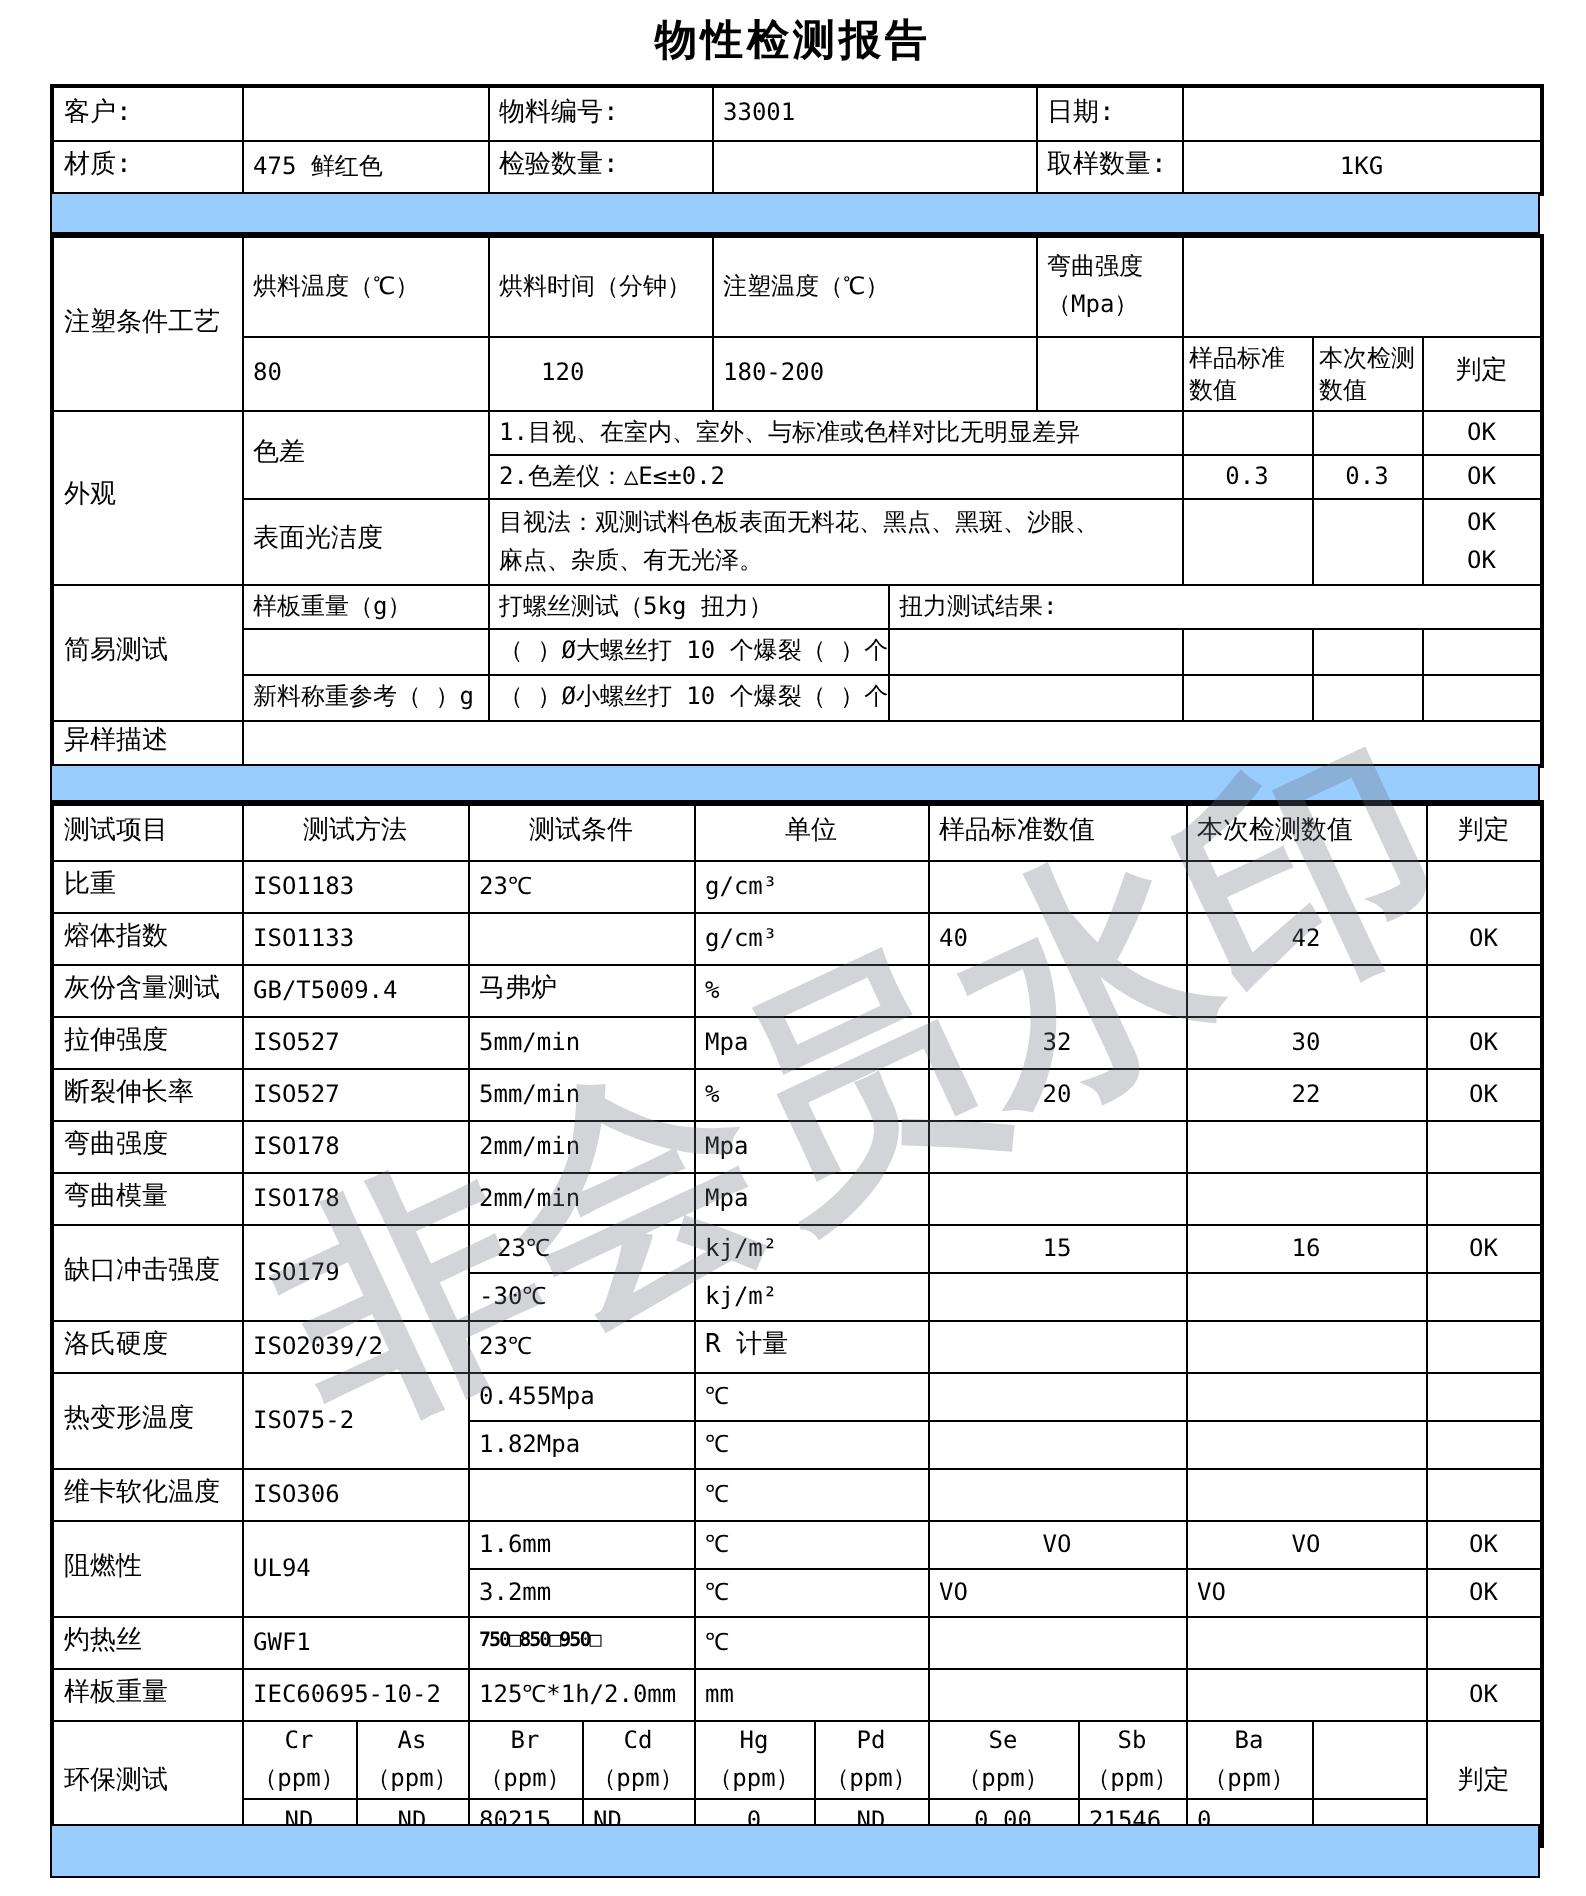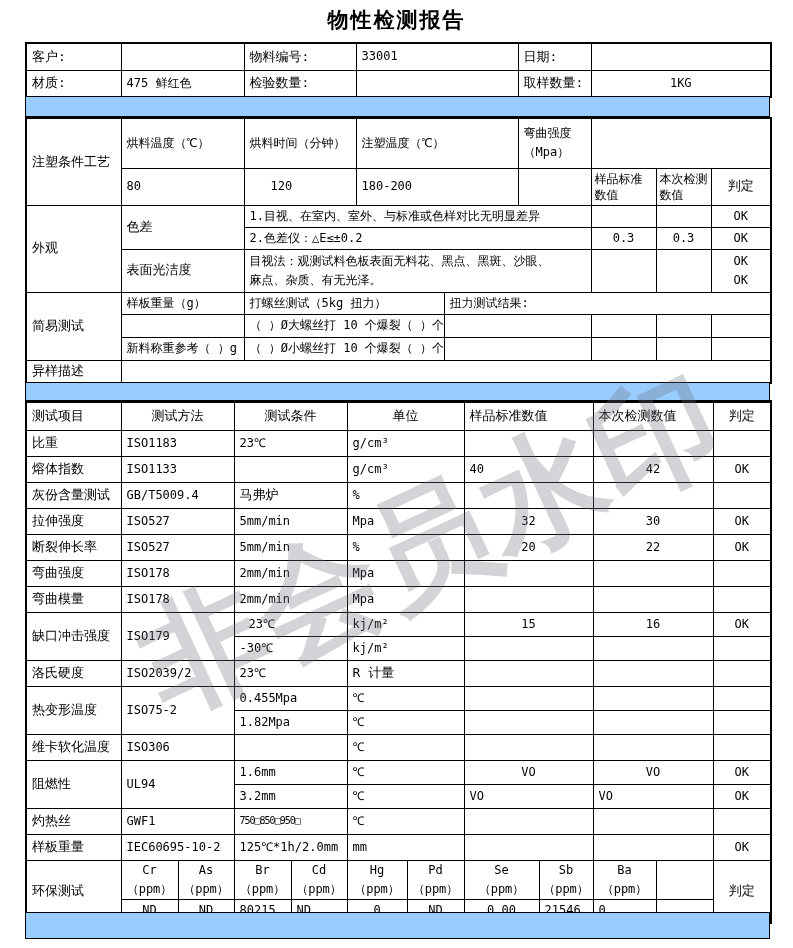--- a/index.html
+++ b/index.html
@@ -10,21 +10,21 @@
   table{position:absolute;border-collapse:collapse;table-layout:fixed;background:transparent;}
   table{border:2px solid #000;}
   td{border:1px solid #000;font-size:12px;padding:0 5px;overflow:hidden;white-space:nowrap;
      vertical-align:middle;line-height:1.25;}
   .big{font-size:13px;}
   .c{text-align:center;padding:0 1px;}
   .l{text-align:left;}
   .ind{padding-left:26px;}
   .ind2{padding-left:14px;}
   .wrap{white-space:normal;line-height:16px;padding:1px 3px;}
-  .sm{font-size:10px;letter-spacing:-1px;}
+  .sm{font-size:10px;letter-spacing:-1px;font-weight:bold;}
   .t1{left:25px;top:42px;width:745px;}
   .t2{left:25px;top:117px;width:745px;}
   .t3{left:25px;top:400px;width:745px;}
   .h27{height:27px;} .h50{height:50px;} .h37{height:37px;} .h22{height:22px;}
   .h23{height:23px;margin-left:32px;} .h43{height:43px;} .h29{height:29px;} .h26{height:26px;} .h24{height:24px;}
   .band{position:absolute;left:25px;width:745px;background:#99CCFF;border:1px solid #000;box-sizing:border-box;}
   .band1{top:96px;height:21px;}
   .band2{top:382px;height:21px;}
   .band3{top:912px;height:27px;}
   .twoline div{line-height:19px;}

